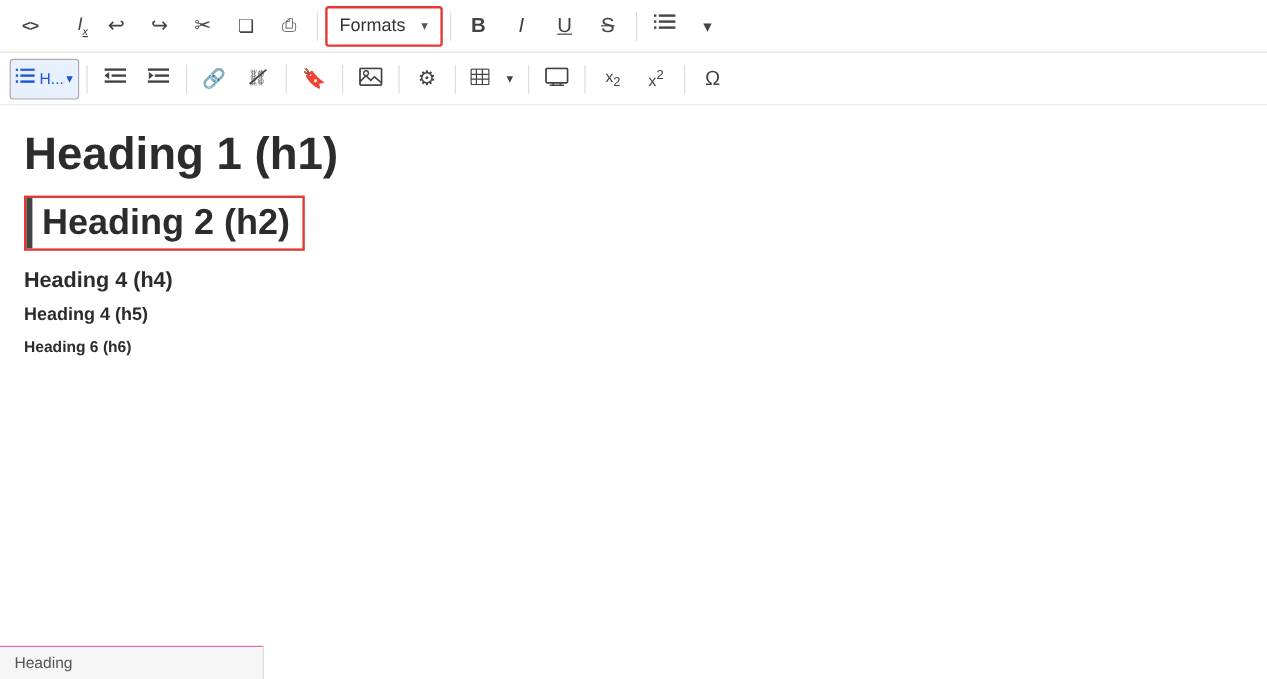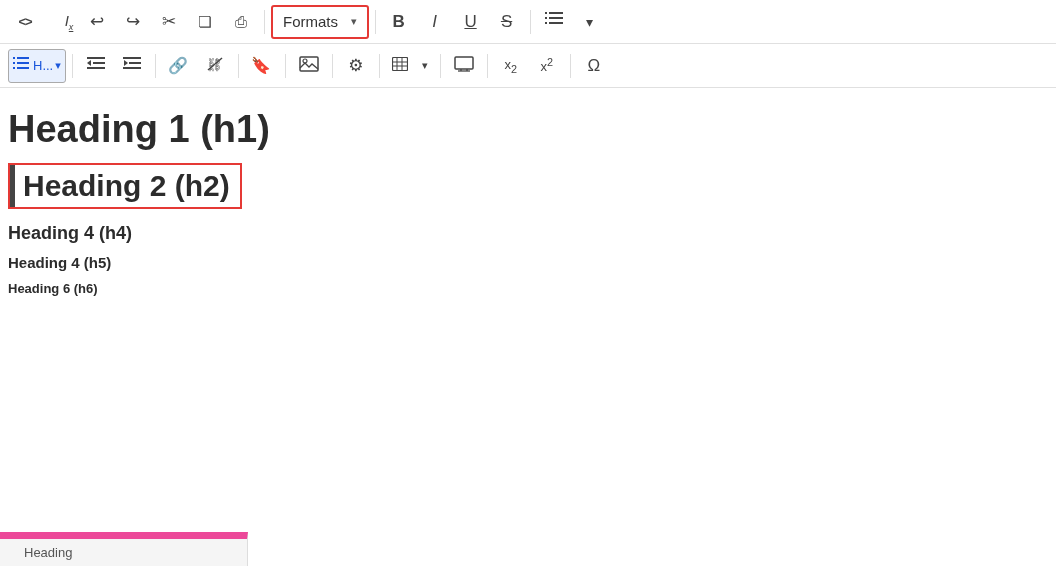--- a/index.html
+++ b/index.html
@@ -82,21 +82,21 @@
       margin: 0 4px;
       flex-shrink: 0;
     }
 
     
     .tb-bold { font-weight: bold; font-size: 16px; }
     .tb-italic { font-style: italic; font-size: 16px; }
 
     
     .content-area {
-      padding: 20px 8px;
+      padding: 20px 20px;
       background: #fff;
     }
 
     .heading-h1 {
       font-size: 38px;
       font-weight: bold;
       color: #2c2c2c;
       margin-bottom: 12px;
       font-family: Arial, sans-serif;
     }
@@ -131,25 +131,25 @@
       color: #2c2c2c;
       margin-bottom: 28px;
       font-family: Arial, sans-serif;
     }
 
     
     .bottom-label {
       position: fixed;
       bottom: 0;
       left: 0;
-      width: 248px;
+      width: 220px;
       background: #f5f5f5;
-      border-top: 7px solid #ec4899;
+      border-top: 1px solid #ec4899;
       border-right: 1px solid #ddd;
-      padding: 6px 24px;
+      padding: 6px 12px;
       font-size: 13px;
       color: #555;
       font-family: Arial, sans-serif;
     }
   </style>
 </head>
 <body>
 
 <div class="toolbar-row">
 

